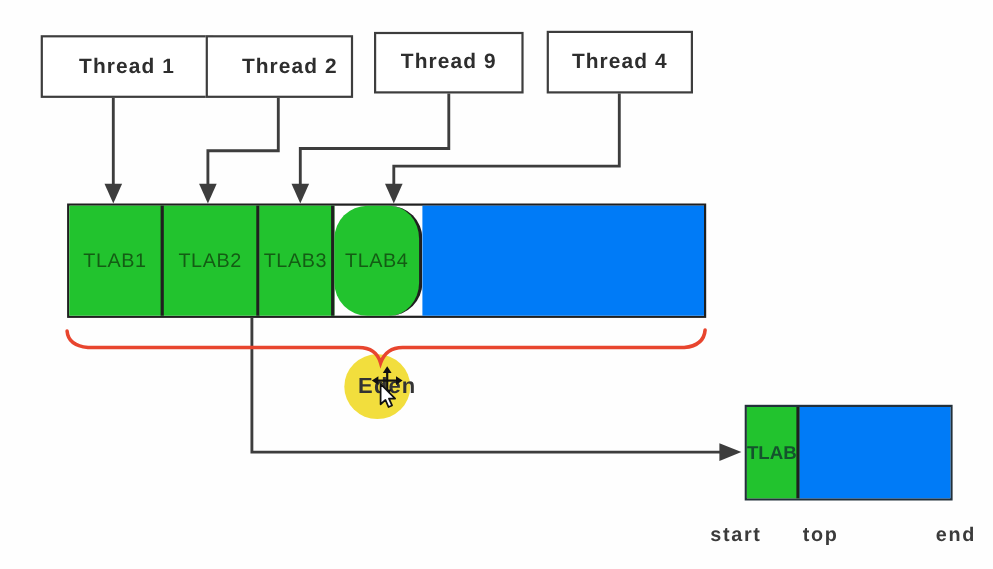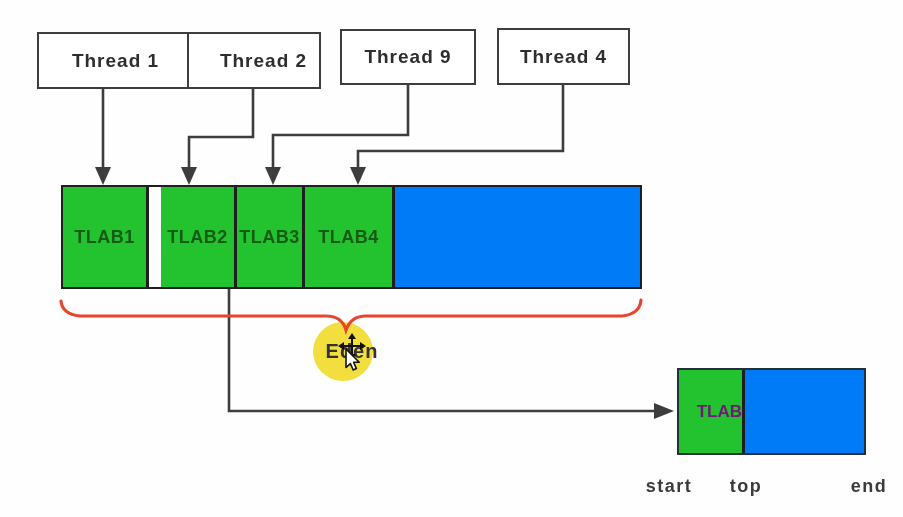--- a/index.html
+++ b/index.html
@@ -12,40 +12,40 @@
     position:absolute;background:#ffffff;border:2px solid #3d3d3d;
     display:flex;align-items:center;justify-content:center;
     font-weight:700;font-size:19px;color:#2e2e2e;letter-spacing:1px;box-sizing:border-box;
   }
   .eden-bar{
     position:absolute;left:61px;top:185px;width:581px;height:104px;
     border:2px solid #1f1f1f;box-sizing:border-box;display:flex;
   }
   .seg{
     height:100%;box-sizing:border-box;display:flex;align-items:center;justify-content:center;
-    font-weight:700;font-size:18px;color:#145c14;letter-spacing:0.5px;
+    font-weight:400;font-size:18px;color:#145c14;letter-spacing:0.5px;
   }
   .seg.green{background:var(--green,#22c32e);border-right:3px solid #1f1f1f;}
   .seg.blue{background:var(--blue,#007bf7);border-right:none;}
   .highlight-circle{
     position:absolute;left:313px;top:322px;width:60px;height:59px;border-radius:50%;
     background:var(--highlight_yellow,#f2de3d);
   }
   .eden-label{
     position:absolute;left:352px;top:340px;transform:translateX(-50%);
     font-weight:700;font-size:20px;color:#333333;letter-spacing:1px;
   }
   .tlab-detail-box{
     position:absolute;left:677px;top:368px;width:189px;height:87px;
     border:2px solid #22303a;box-sizing:border-box;display:flex;
   }
   .tlab-detail-box .green-cell{
-    width:66px;height:100%;background:var(--green,#22c32e);border-right:3px solid #1f1f1f;
-    display:flex;align-items:center;justify-content:flex-end;box-sizing:border-box;
-    font-weight:700;font-size:17px;color:#701a75;
+    width:48px;height:100%;background:var(--green,#22c32e);border-right:3px solid #1f1f1f;
+    display:flex;align-items:center;justify-content:flex-start;box-sizing:border-box;
+    font-weight:700;font-size:17px;color:#14532d;
   }
   .tlab-detail-box .blue-cell{flex:1;height:100%;background:var(--blue,#007bf7);}
   .pointer-label{
     position:absolute;top:476px;transform:translateX(-50%);
     font-weight:700;font-size:18px;color:#3b3b3b;letter-spacing:1.5px;
   }
 </style>
 </head>
 <body>
 
@@ -63,27 +63,27 @@
     <span>Thread 9</span>
   </div>
   <div class="thread-box" style="left:497px;top:28px;width:133px;height:57px;">
     <span>Thread 4</span>
   </div>
 
   <div class="eden-bar">
     <div class="seg green" style="width:86px;">
       <span>TLAB1</span>
     </div>
-    <div class="seg green" style="width:76px;margin-left:12px;">
+    <div class="seg green" style="width:87px;">
       <span>TLAB2</span>
     </div>
     <div class="seg green" style="width:68px;">
       <span>TLAB3</span>
     </div>
-    <div class="seg green" style="width:90px;">
+    <div class="seg green" style="width:80px;border-radius:30px;">
       <span>TLAB4</span>
     </div>
     <div class="seg blue" style="flex:1;"></div>
   </div>
 
   <div class="eden-label">Eden</div>
 
   <div class="tlab-detail-box">
     <div class="green-cell">
       <span>TLAB</span>

